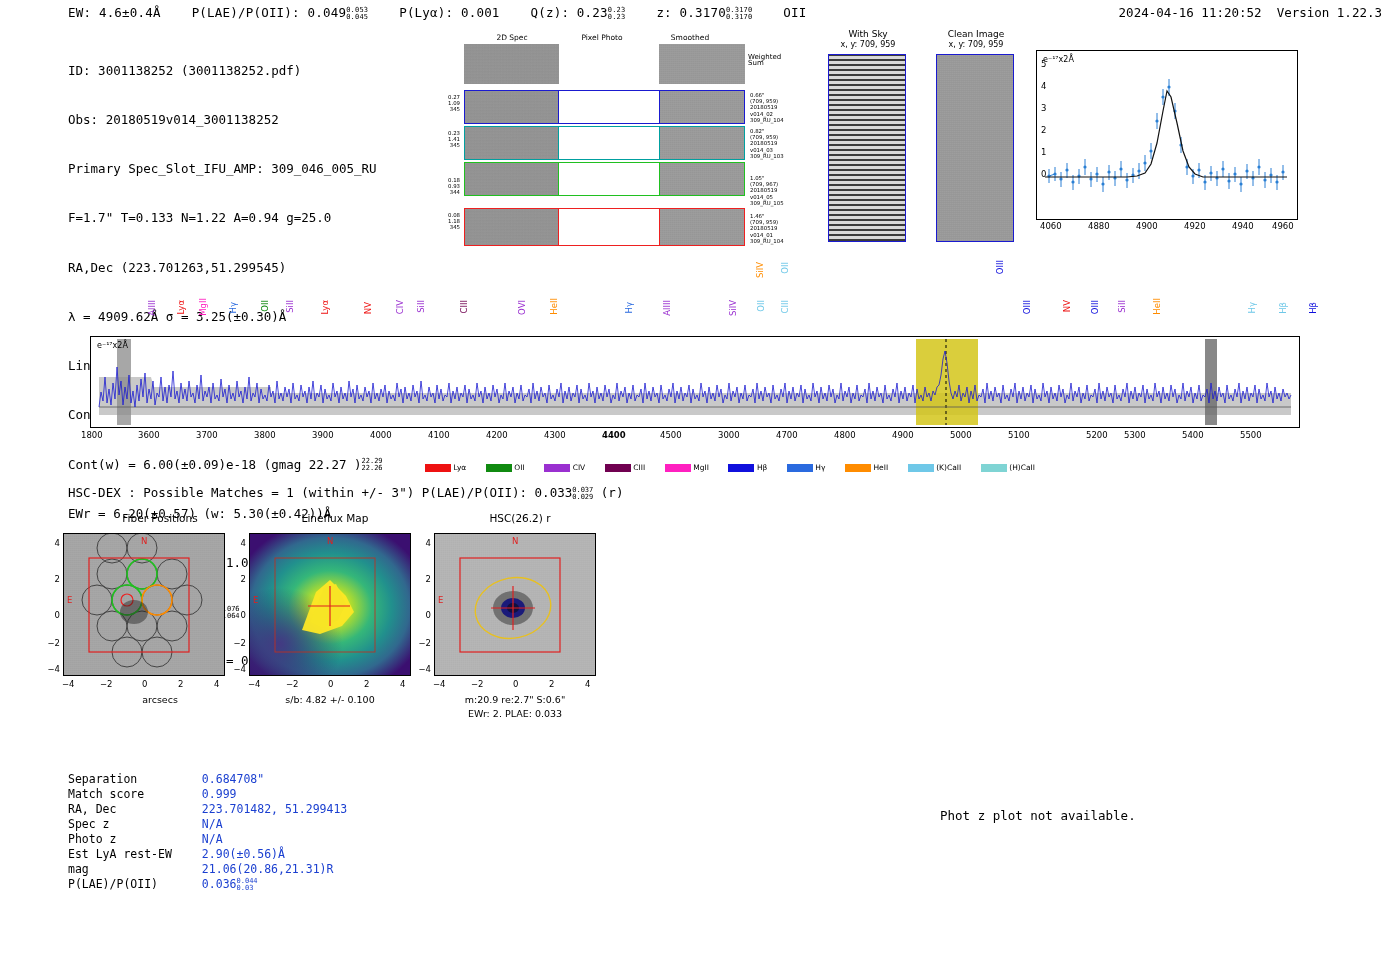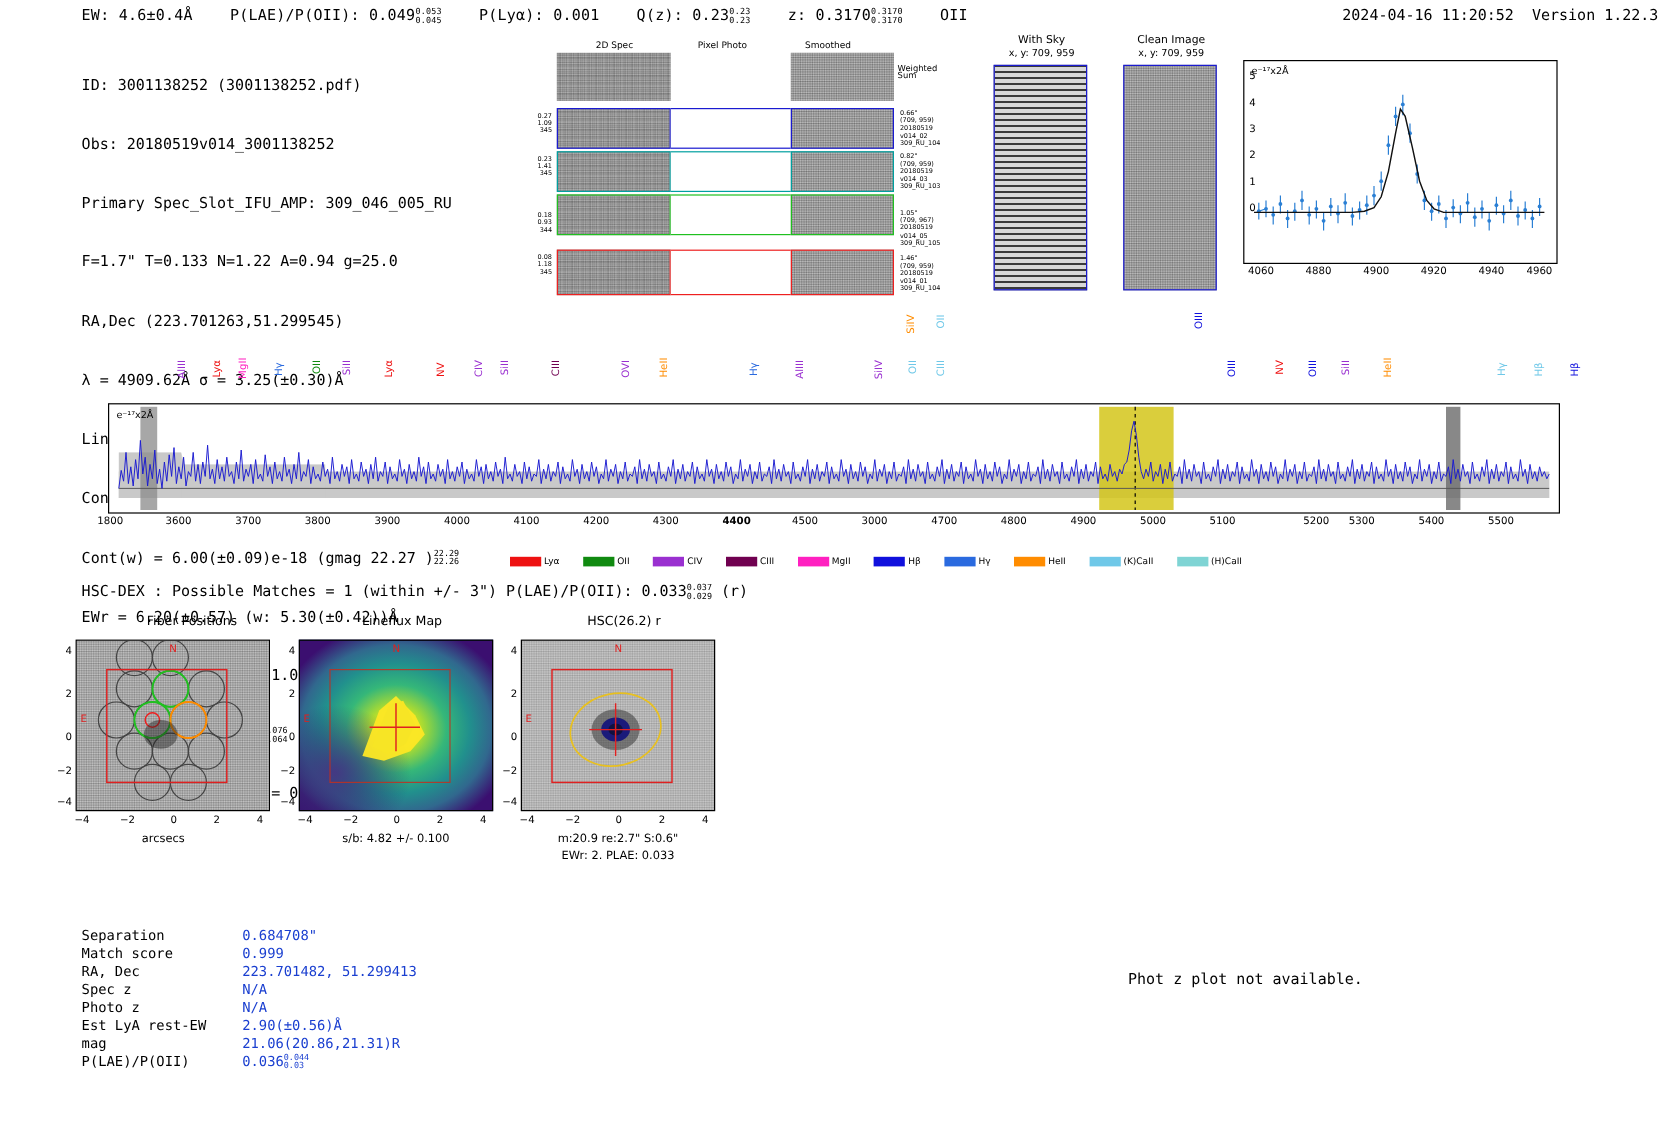--- a/index.html
+++ b/index.html
@@ -391,21 +391,21 @@
   <div class="axn" style="right:2px;top:105px;">−2</div>
   <div class="axn" style="right:2px;top:131px;">−4</div>
 </div>
 <div class="abs" style="left:63px;top:679px;width:164px;height:12px;">
   <div class="axn" style="left:-1px;top:0;">−4</div>
   <div class="axn" style="left:37px;top:0;">−2</div>
   <div class="axn" style="left:79px;top:0;">0</div>
   <div class="axn" style="left:115px;top:0;">2</div>
   <div class="axn" style="left:151px;top:0;">4</div>
 </div>
-<div class="abs imgtitle" style="left:55px;top:694px;width:162px;font-size:9.5px;">arcsecs</div>
+<div class="abs imgtitle" style="left:79px;top:694px;width:162px;font-size:9.5px;">arcsecs</div>
 
 <div class="abs imgtitle" style="left:245px;top:512px;width:180px;">Lineflux Map</div>
 <div class="abs" style="left:249px;top:533px;width:162px;height:143px;border:1px solid #000;box-sizing:border-box;overflow:hidden;background:#2a2a6e;">
   <svg width="160" height="141" viewBox="0 0 160 141" style="position:absolute;left:0;top:0;">
     <defs>
       <radialGradient id="vir" cx="50%" cy="52%" r="62%">
         <stop offset="0%" stop-color="#fde725"></stop>
         <stop offset="22%" stop-color="#addc30"></stop>
         <stop offset="42%" stop-color="#35b779"></stop>
         <stop offset="62%" stop-color="#21908d"></stop>

